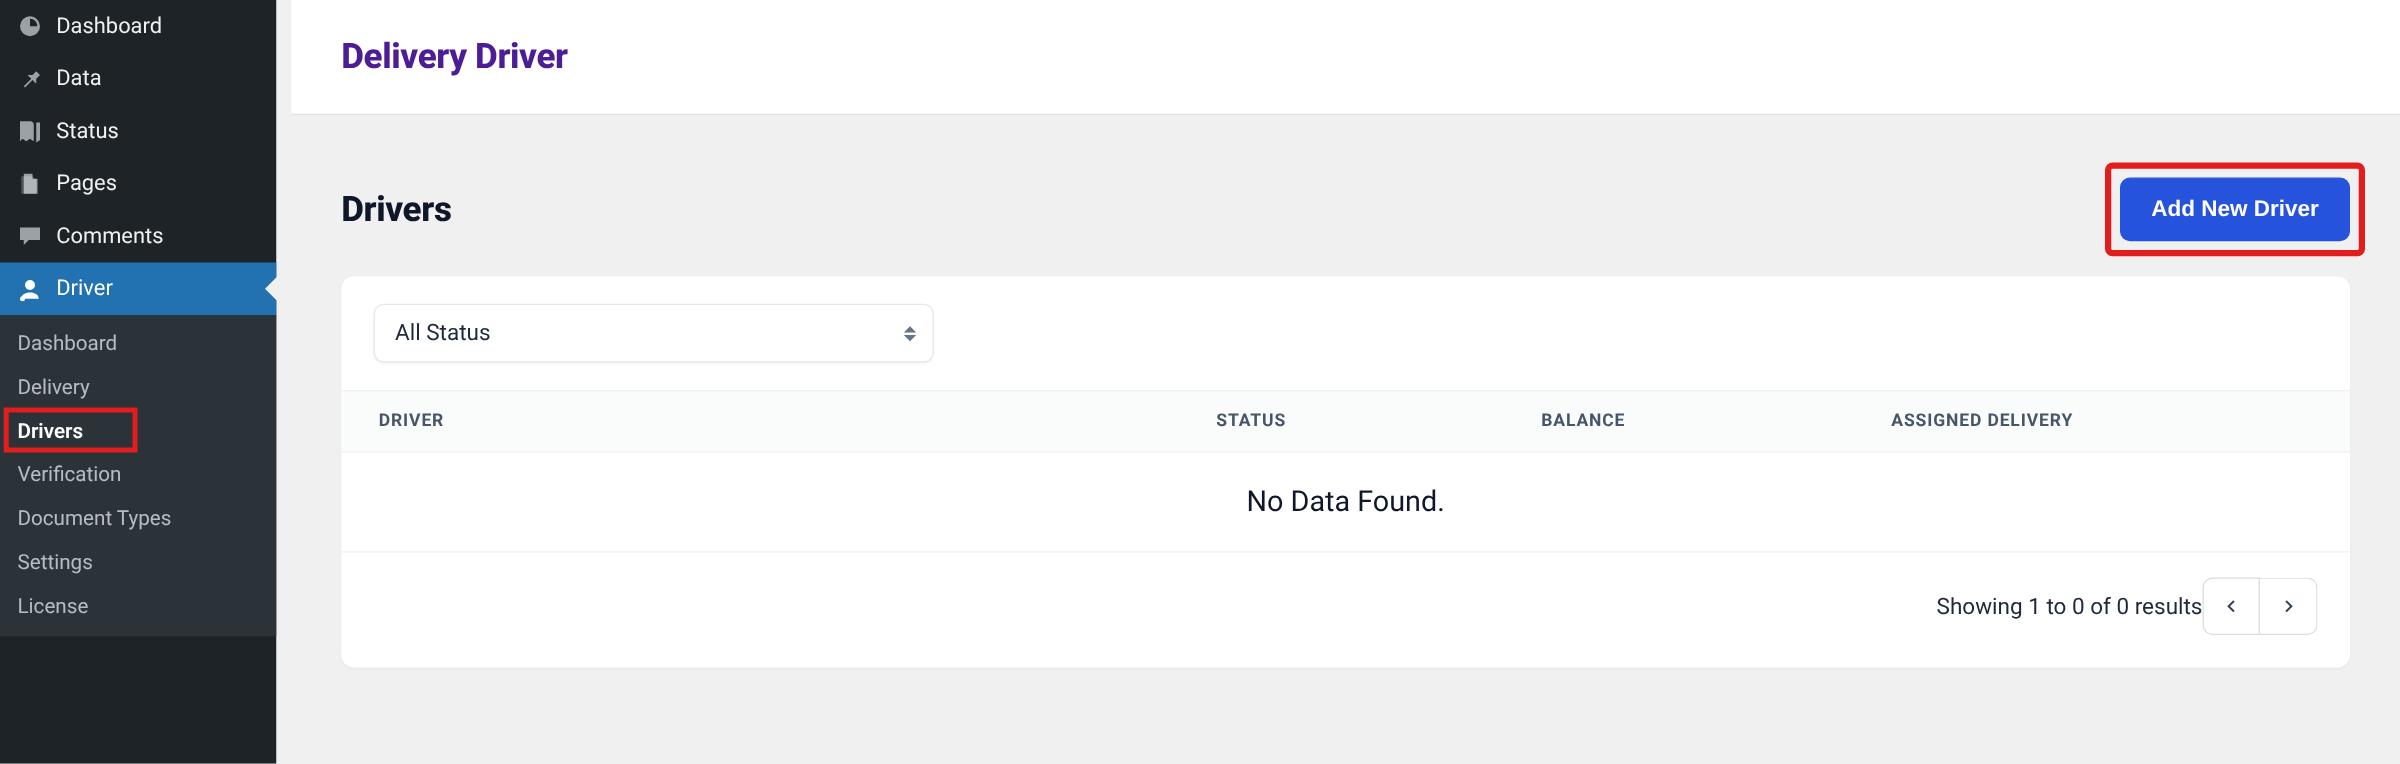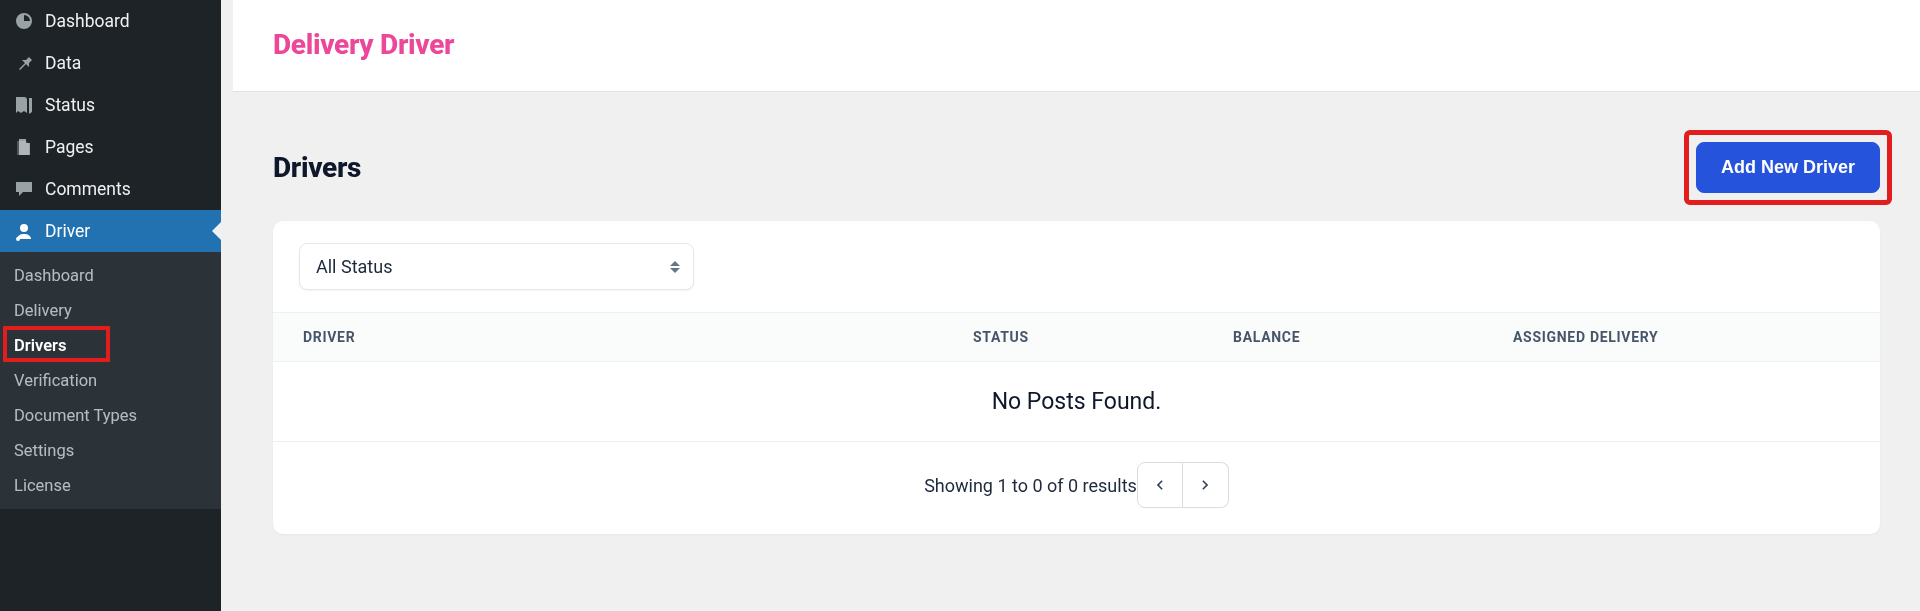--- a/index.html
+++ b/index.html
@@ -78,21 +78,21 @@
   position: relative;
 }
 .page-header {
   background: #fff;
   padding: 28px 40px 30px 40px;
   border-bottom: 1px solid #e2e2e2;
 }
 .page-title {
   font-size: 28px;
   font-weight: 800;
-  color: #ec4899;
+  color: #4c1d95;
   letter-spacing: -.3px;
 }
 .content {
   padding: 50px 40px 0 40px;
 }
 .section-head {
   display: flex;
   justify-content: space-between;
   align-items: center;
   margin-bottom: 28px;
@@ -123,21 +123,21 @@
   background: #fff;
   border-radius: 10px;
   box-shadow: 0 1px 3px rgba(0,0,0,.04);
   overflow: hidden;
 }
 .card-top {
   padding: 22px 26px;
 }
 .select-wrap {
   position: relative;
-  width: 395px;
+  width: 448px;
 }
 .select {
   width: 100%;
   padding: 12px 16px;
   font-size: 18px;
   color: #1e293b;
   border: 1px solid #e2e8f0;
   border-radius: 8px;
   background: #fff;
   box-shadow: 0 1px 2px rgba(0,0,0,.05);
@@ -179,21 +179,21 @@
 .col-assigned { flex: 1; }
 .tbody {
   text-align: center;
   padding: 26px 0;
   font-size: 23px;
   color: #0f172a;
 }
 .tfoot {
   display: flex;
   align-items: center;
-  justify-content: center;
+  justify-content: flex-end;
   border-top: 1px solid #eef0f2;
   padding: 20px 26px 26px 26px;
 }
 .results-text {
   font-size: 18px;
   color: #1e293b;
 }
 .pager {
   display: flex;
 }
@@ -314,21 +314,21 @@
           </div>
         </div>
 
         <div class="thead">
           <div class="th col-driver">DRIVER</div>
           <div class="th col-status">STATUS</div>
           <div class="th col-balance">BALANCE</div>
           <div class="th col-assigned">ASSIGNED DELIVERY</div>
         </div>
 
-        <div class="tbody">No Posts Found.</div>
+        <div class="tbody">No Data Found.</div>
 
         <div class="tfoot">
           <div class="results-text">Showing 1 to 0 of 0 results</div>
           <div class="pager">
             <button>
               <svg viewBox="0 0 20 20" width="16" height="16">
                   <path d="M12 4l-6 6 6 6 1.4-1.4L8.8 10l4.6-4.6z"></path>
                 </svg>
             </button>
             <button>

